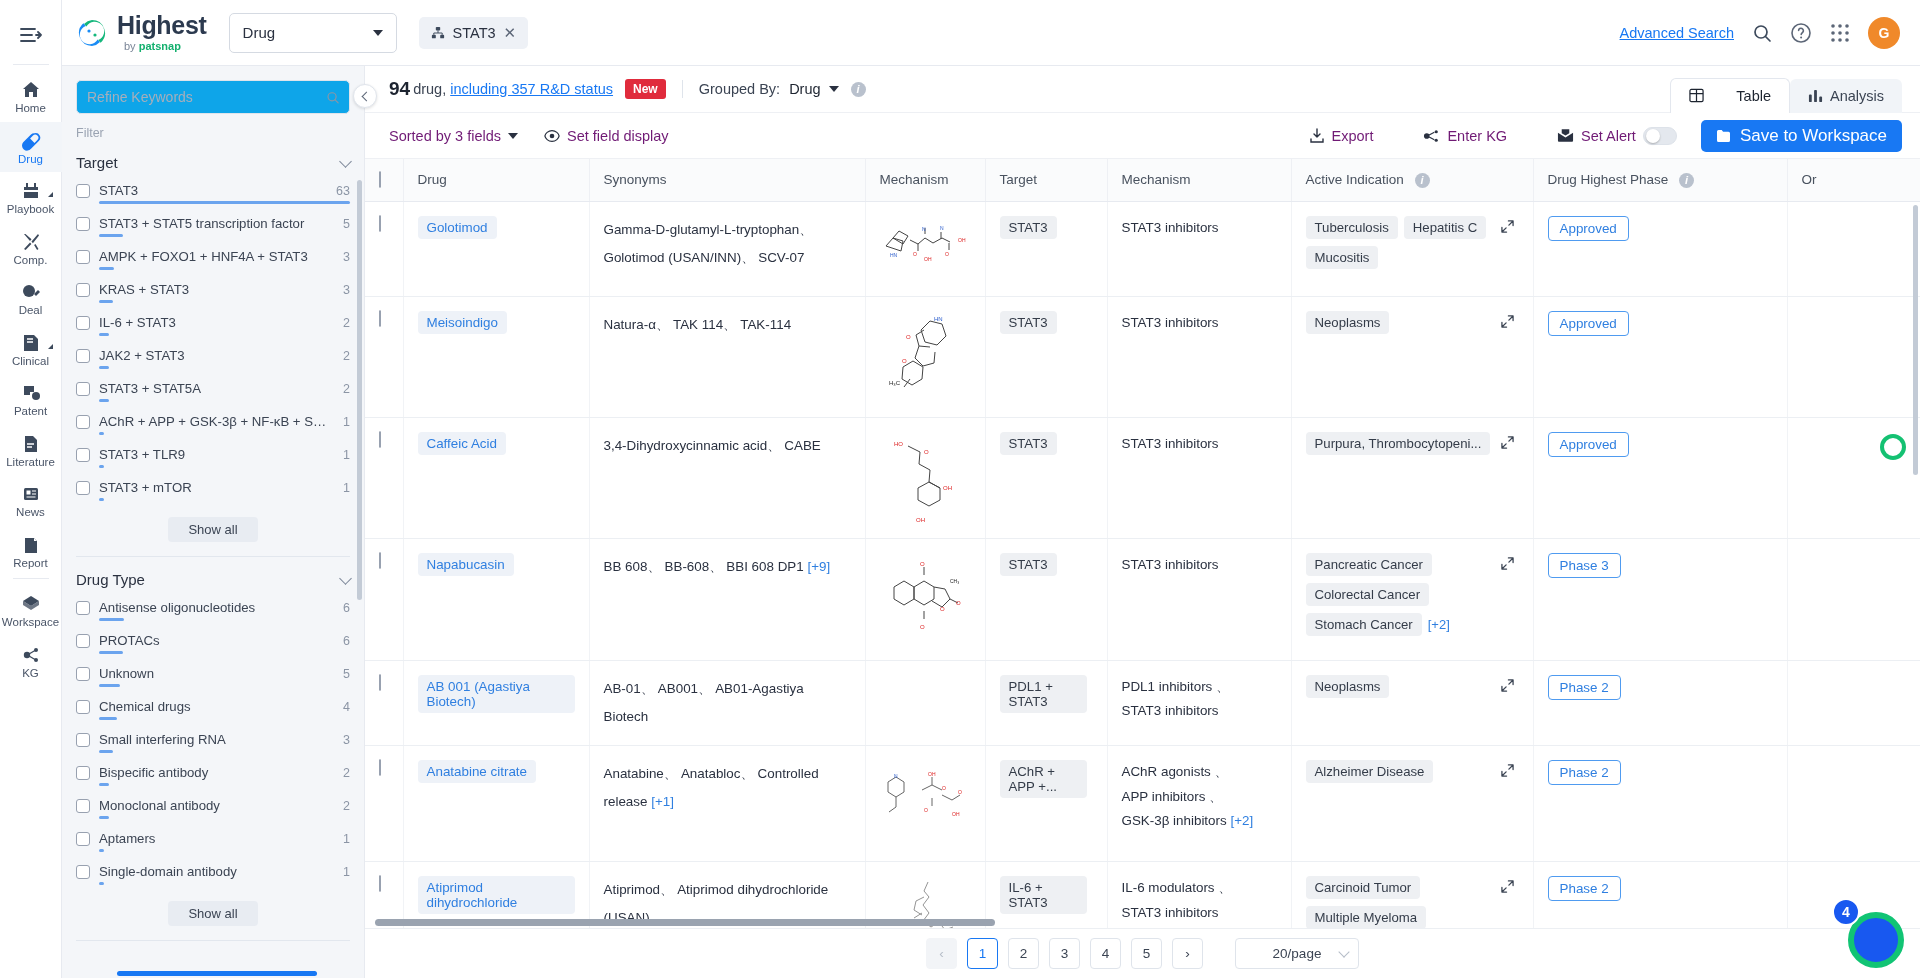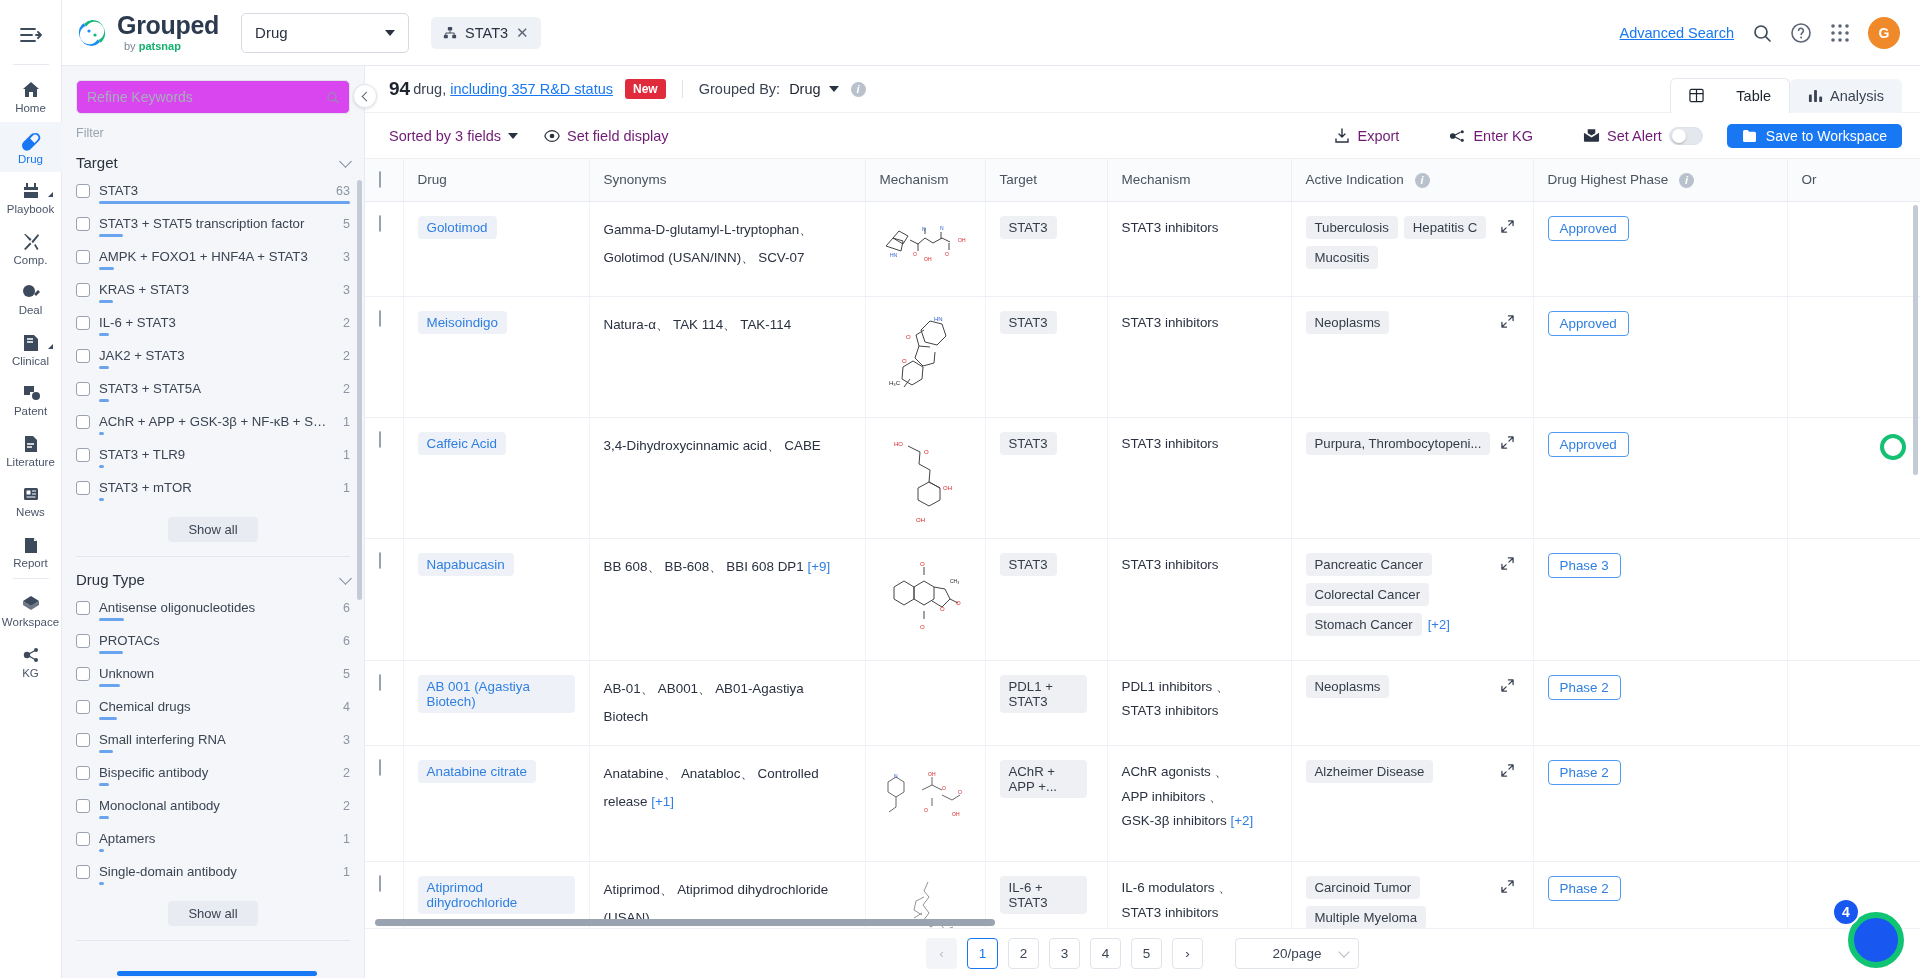--- a/index.html
+++ b/index.html
@@ -78,21 +78,21 @@
   .body-row { flex: 1; display: flex; min-height: 0; }
 
   
   .filters {
     width: 303px; flex: 0 0 303px; background: #f4f6f9;
     border-right: 1px solid #e7eaf0; display: flex; flex-direction: column;
     position: relative; overflow: hidden;
   }
   .refine-wrap { padding: 14px 14px 10px; }
   .refine {
-    height: 34px; background: #d946ef; border: 1px solid #dfe4eb; border-radius: 5px;
+    height: 34px; background: #0ea5e9; border: 1px solid #dfe4eb; border-radius: 5px;
     display: flex; align-items: center; padding: 0 10px; justify-content: space-between; gap: 12px;
   }
   .refine input {
     border: none; outline: none; font-size: 14px; color: #2a3140; width: 100%;
     font-family: "Liberation Sans", sans-serif; background: transparent;
   }
   .refine input::placeholder { color: #a6aebb; }
   .flist { flex: 1; overflow: hidden; padding: 0 14px 0 14px; position: relative; }
   .filter-caption { font-size: 12.5px; color: #9aa3b2; margin: 2px 0 8px; }
   .fgroup-head {
@@ -174,23 +174,23 @@
   .right-actions { margin-left: auto; display: flex; align-items: center; gap: 24px; }
   .toggle {
     width: 34px; height: 18px; border-radius: 10px; background: #e4e8ee;
     border: 1px solid #dde2e9; position: relative; cursor: pointer;
   }
   .toggle:after {
     content: ""; position: absolute; left: 2px; top: 1.5px; width: 14px; height: 14px;
     border-radius: 50%; background: #fff; box-shadow: 0 1px 2px rgba(0,0,0,.25);
   }
   .primary-btn {
-    background: #1878f3; color: #fff; border-radius: 5px; height: 24px;
+    background: #1878f3; color: #fff; border-radius: 5px; height: 32px;
     display: flex; align-items: center; gap: 8px; padding: 0 15px;
-    font-size: 14px; cursor: pointer;
+    font-size: 17px; cursor: pointer;
   }
 
   
   .table-wrap { flex: 1; overflow: hidden; position: relative; }
   table { border-collapse: collapse; table-layout: fixed; width: 1620px; }
   th {
     background: #fafbfc; font-size: 13.5px; font-weight: 400; color: #49525f;
     text-align: left; padding: 12px 14px; border-bottom: 1px solid #e7eaf0;
     border-right: 1px solid #eef0f4; height: 42px; vertical-align: middle;
   }
@@ -395,21 +395,21 @@
 
     <div class="topbar">
       <div class="logo-wrap">
         <svg width="32" height="32" viewBox="0 0 32 32">
           <path d="M16 3a13 13 0 018.6 22.7l-2.4-2.6A9.5 9.5 0 1010.4 9.6L8 7A12.9 12.9 0 0116 3z" fill="#15b77c"></path>
           <path d="M16 29a13 13 0 01-8.6-22.7l2.4 2.6A9.5 9.5 0 1021.6 22.4L24 25A12.9 12.9 0 0116 29z" fill="#1a8cf5"></path>
           <circle cx="13" cy="14" r="1.6" fill="#1a8cf5"></circle>
             <circle cx="19" cy="18" r="1.6" fill="#15b77c"></circle>
         </svg>
         <div class="logo-text">
-          <span class="logo-name">Grouped</span>
+          <span class="logo-name">Highest</span>
           <span class="logo-sub">
             <i>by</i>
             <b>patsnap</b>
           </span>
         </div>
       </div>
 
       <div class="type-select">
         <span>Drug</span>
         <span class="caret-down"></span>

